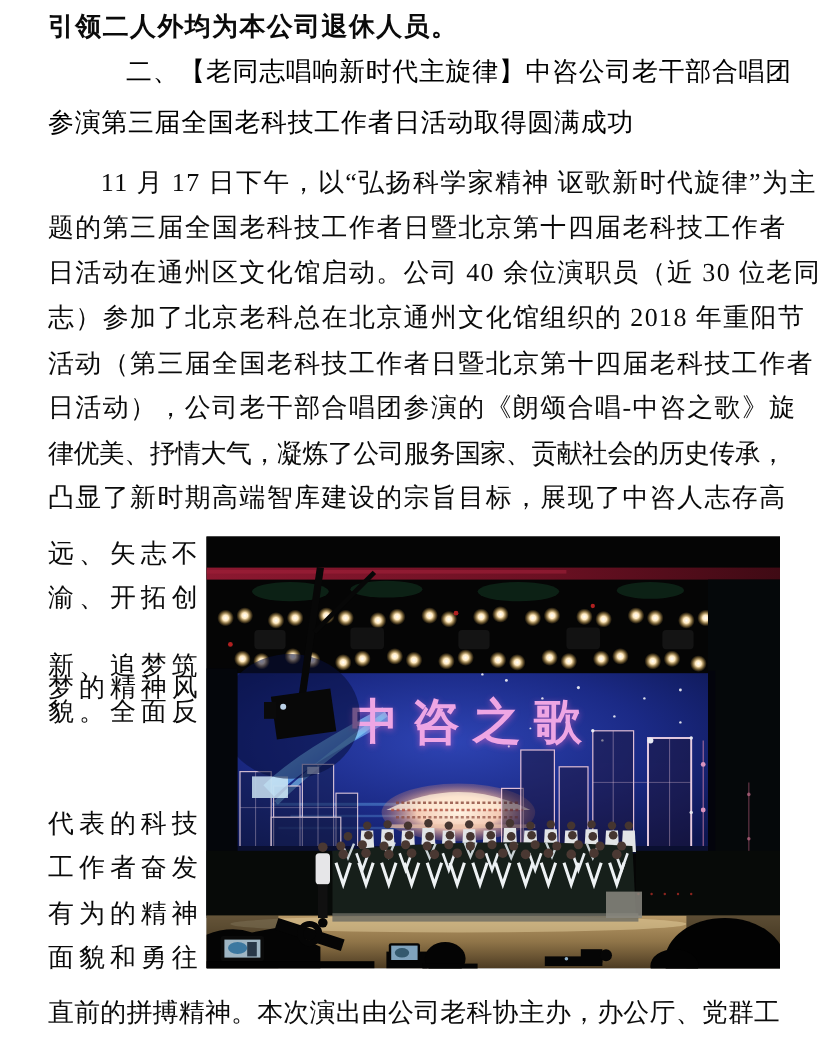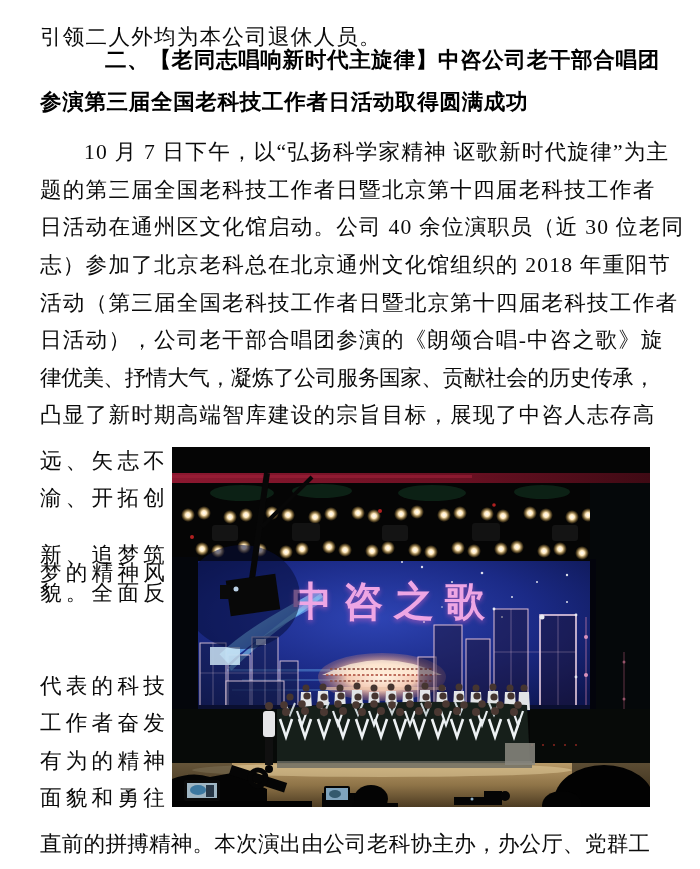--- a/index.html
+++ b/index.html
@@ -14,46 +14,46 @@
   .tline{
     position:absolute;
     left:40px;
     font-size:21.6px;
     line-height:26px;
     letter-spacing:1.2px;
     white-space:nowrap;
     color:#0b0b0b;
   }
   .heading{
-    font-weight:bold;
+    font-weight:normal;
     letter-spacing:0.6px;
     color:#000;
   }
   .tight{letter-spacing:-0.4px;}
   .snug{letter-spacing:0.2px;}
   .narrow{letter-spacing:4.2px;}
   .photo{
     position:absolute;
     left:172px;top:447px;
     width:478px;height:316px;
     background:#050505;
   }
   .photo svg{display:block;}
 </style>
 </head>
 <body>
 
 <div class="page">
 
-  <div class="tline" style="top:24px;">引领二人外均为本公司退休人员。</div>
+  <div class="tline" style="top:9px;font-weight:bold;">引领二人外均为本公司退休人员。</div>
 
   <div class="tline heading" style="top:47px;left:105px;">二、【老同志唱响新时代主旋律】中咨公司老干部合唱团</div>
   <div class="tline heading" style="top:89px;">参演第三届全国老科技工作者日活动取得圆满成功</div>
 
-  <div class="tline" style="top:139px;left:84px;">10 月 7 日下午，以“弘扬科学家精神 讴歌新时代旋律”为主</div>
+  <div class="tline" style="top:139px;left:84px;">11 月 17 日下午，以“弘扬科学家精神 讴歌新时代旋律”为主</div>
   <div class="tline" style="top:177px;">题的第三届全国老科技工作者日暨北京第十四届老科技工作者</div>
   <div class="tline" style="top:214px;">日活动在通州区文化馆启动。公司 40 余位演职员（近 30 位老同</div>
   <div class="tline" style="top:252px;">志）参加了北京老科总在北京通州文化馆组织的 2018 年重阳节</div>
   <div class="tline" style="top:290px;">活动（第三届全国老科技工作者日暨北京第十四届老科技工作者</div>
   <div class="tline" style="top:327px;">日活动），公司老干部合唱团参演的《朗颂合唱-中咨之歌》旋</div>
   <div class="tline tight" style="top:365px;">律优美、抒情大气，凝炼了公司服务国家、贡献社会的历史传承，</div>
   <div class="tline" style="top:402px;">凸显了新时期高端智库建设的宗旨目标，展现了中咨人志存高</div>
 
   <div class="tline narrow" style="top:448px;">远、矢志不</div>
   <div class="tline narrow" style="top:485px;">渝、开拓创</div>

